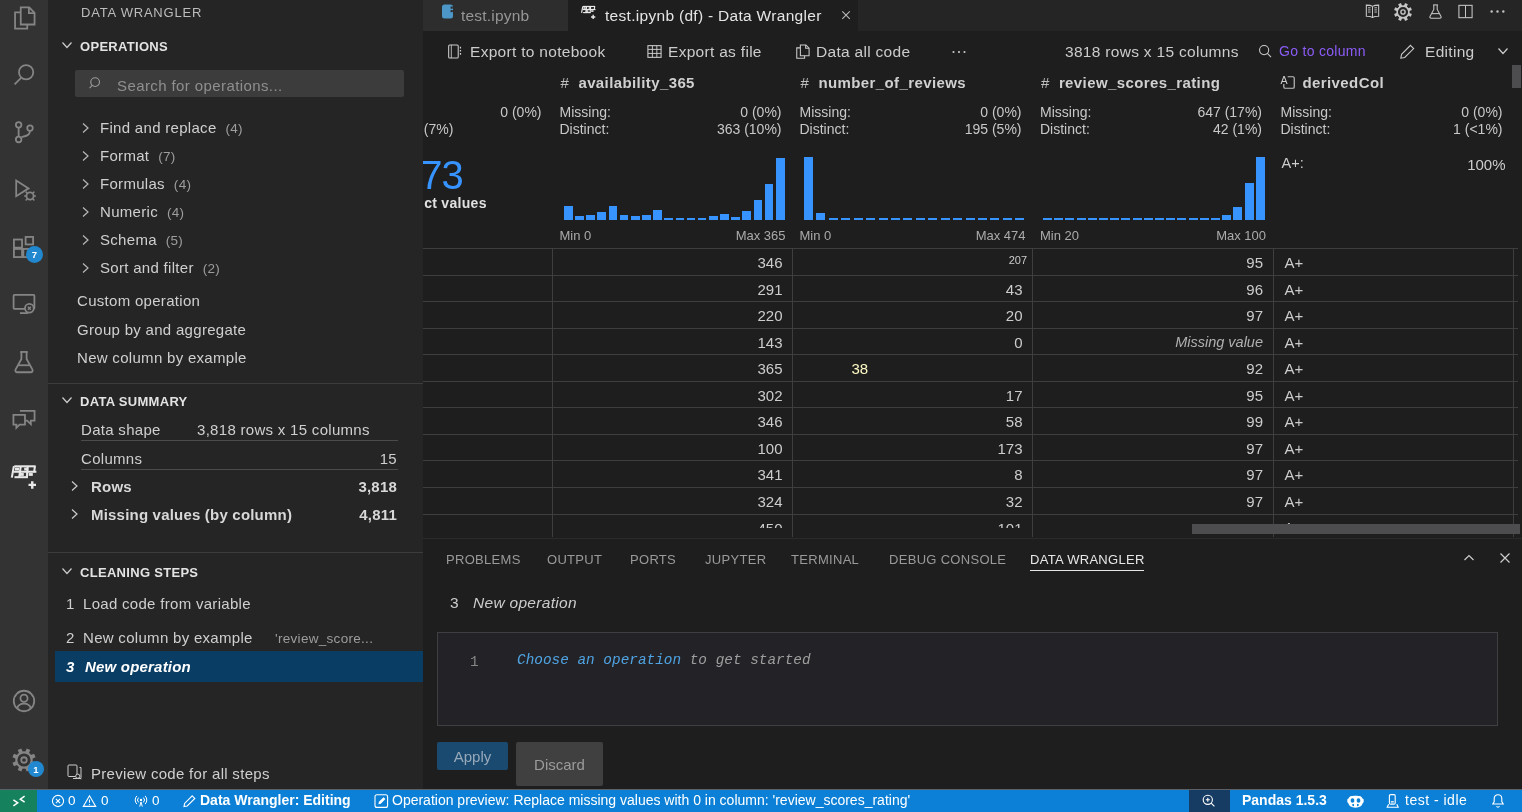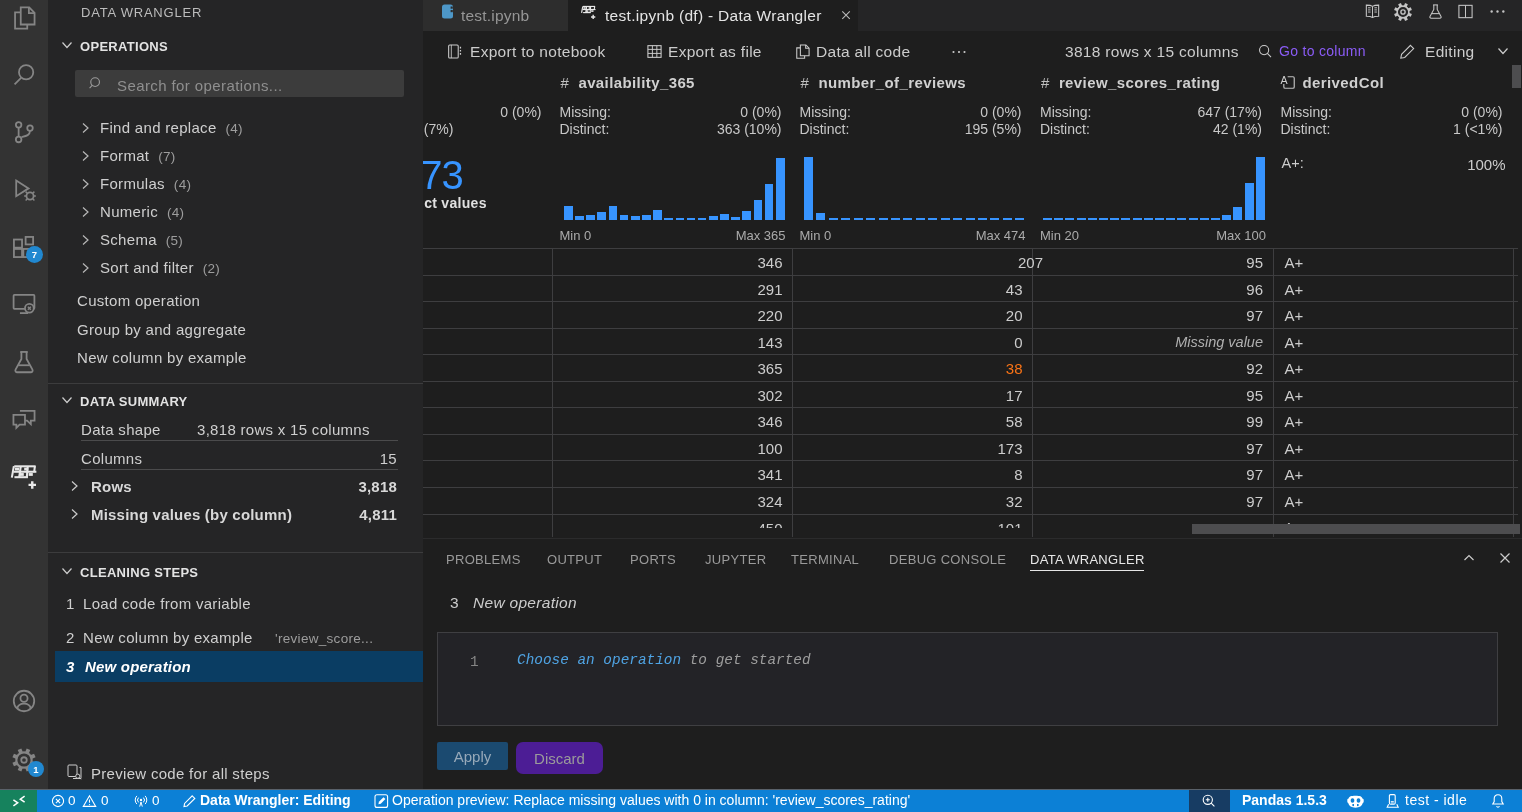--- a/index.html
+++ b/index.html
@@ -346,37 +346,37 @@
     <div class="abs" style="left:0;top:433.9px;width:1095px;height:1px;background:#3e3e40"></div>
     <div class="abs" style="left:0;top:460.4px;width:1095px;height:1px;background:#3e3e40"></div>
     <div class="abs" style="left:0;top:487.0px;width:1095px;height:1px;background:#3e3e40"></div>
     <div class="abs" style="left:0;top:513.5px;width:1095px;height:1px;background:#3e3e40"></div>
     <div class="abs" style="left:128.5px;top:248px;width:1px;height:289px;background:#3e3e40"></div>
     <div class="abs" style="left:368.5px;top:248px;width:1px;height:289px;background:#3e3e40"></div>
     <div class="abs" style="left:609.0px;top:248px;width:1px;height:289px;background:#3e3e40"></div>
     <div class="abs" style="left:849.5px;top:248px;width:1px;height:289px;background:#3e3e40"></div>
     <div class="abs" style="left:1089.5px;top:248px;width:1px;height:289px;background:#3e3e40"></div>
     <div class="abs" style="left:188.5px;top:254.0px;width:171px;text-align:right;font-size:15px;color:#cccccc">346</div>
-    <div class="abs" style="left:449px;top:254.0px;width:171px;text-align:right;font-size:15px;color:#cccccc">207</div>
+    <div class="abs" style="left:433px;top:254.0px;width:171px;text-align:right;font-size:11px;color:#cccccc">207</div>
     <div class="abs" style="left:669.0px;top:254.0px;width:171px;text-align:right;font-size:15px;color:#cccccc">95</div>
     <div class="abs" style="left:861.5px;top:254.0px;font-size:15px;color:#cccccc">A+</div>
     <div class="abs" style="left:188.5px;top:280.6px;width:171px;text-align:right;font-size:15px;color:#cccccc">291</div>
     <div class="abs" style="left:428.5px;top:280.6px;width:171px;text-align:right;font-size:15px;color:#cccccc">43</div>
     <div class="abs" style="left:669.0px;top:280.6px;width:171px;text-align:right;font-size:15px;color:#cccccc">96</div>
     <div class="abs" style="left:861.5px;top:280.6px;font-size:15px;color:#cccccc">A+</div>
     <div class="abs" style="left:188.5px;top:307.1px;width:171px;text-align:right;font-size:15px;color:#cccccc">220</div>
     <div class="abs" style="left:428.5px;top:307.1px;width:171px;text-align:right;font-size:15px;color:#cccccc">20</div>
     <div class="abs" style="left:669.0px;top:307.1px;width:171px;text-align:right;font-size:15px;color:#cccccc">97</div>
     <div class="abs" style="left:861.5px;top:307.1px;font-size:15px;color:#cccccc">A+</div>
     <div class="abs" style="left:188.5px;top:333.6px;width:171px;text-align:right;font-size:15px;color:#cccccc">143</div>
     <div class="abs" style="left:428.5px;top:333.6px;width:171px;text-align:right;font-size:15px;color:#cccccc">0</div>
     <div class="abs" style="left:669.0px;top:333.6px;width:171px;text-align:right;font-size:14.5px;font-style:italic;color:#b0b0b0">Missing value</div>
     <div class="abs" style="left:861.5px;top:333.6px;font-size:15px;color:#cccccc">A+</div>
     <div class="abs" style="left:188.5px;top:360.2px;width:171px;text-align:right;font-size:15px;color:#cccccc">365</div>
-    <div class="abs" style="left:428.5px;top:360.2px;width:171px;text-align:right;font-size:15px;color:#f97316">38</div>
+    <div class="abs" style="left:428.5px;top:360.2px;width:171px;text-align:left;font-size:15px;color:#fef9c3">38</div>
     <div class="abs" style="left:669.0px;top:360.2px;width:171px;text-align:right;font-size:15px;color:#cccccc">92</div>
     <div class="abs" style="left:861.5px;top:360.2px;font-size:15px;color:#cccccc">A+</div>
     <div class="abs" style="left:188.5px;top:386.8px;width:171px;text-align:right;font-size:15px;color:#cccccc">302</div>
     <div class="abs" style="left:428.5px;top:386.8px;width:171px;text-align:right;font-size:15px;color:#cccccc">17</div>
     <div class="abs" style="left:669.0px;top:386.8px;width:171px;text-align:right;font-size:15px;color:#cccccc">95</div>
     <div class="abs" style="left:861.5px;top:386.8px;font-size:15px;color:#cccccc">A+</div>
     <div class="abs" style="left:188.5px;top:413.3px;width:171px;text-align:right;font-size:15px;color:#cccccc">346</div>
     <div class="abs" style="left:428.5px;top:413.3px;width:171px;text-align:right;font-size:15px;color:#cccccc">58</div>
     <div class="abs" style="left:669.0px;top:413.3px;width:171px;text-align:right;font-size:15px;color:#cccccc">99</div>
     <div class="abs" style="left:861.5px;top:413.3px;font-size:15px;color:#cccccc">A+</div>
@@ -413,21 +413,21 @@
     </svg>
     <svg class="abs" style="left:1074px;top:11px" width="16" height="16" viewBox="0 0 16 16" fill="none">
       <path d="M3.5 3.5l9 9M12.5 3.5l-9 9" stroke="#cccccc" stroke-width="1.2"></path>
     </svg>
     <div class="abs" style="left:27px;top:55px;font-size:15.5px;color:#cccccc">3</div>
     <div class="abs" style="left:50px;top:55px;font-size:15.5px;letter-spacing:0.3px;font-style:italic;color:#cccccc">New operation</div>
     <div class="abs" style="left:14px;top:93px;width:1061px;height:94px;background:#232327;border:1px solid #3f3f42"></div>
     <div class="abs" style="left:47px;top:115px;font-size:13.5px;color:#858585" class2="mono"><span class="mono" style="font-size:14.4px">1</span></div>
     <div class="abs mono" style="left:94px;top:113px;font-size:14.4px;font-style:italic;color:#4fa3e3">Choose an operation<span style="color:#9d9d9d"> to get started</span></div>
     <div class="abs" style="left:14px;top:203px;width:71px;height:28px;background:#1b4a70;border-radius:2px;display:flex;align-items:center;justify-content:center;font-size:15px;color:#97a9b9">Apply</div>
-    <div class="abs" style="left:93px;top:203px;width:87px;height:32px;background:#4c1d95;border-radius:7px;display:flex;align-items:center;justify-content:center;font-size:15px;color:#9b9b9b">Discard</div>
+    <div class="abs" style="left:93px;top:203px;width:87px;height:44px;background:#404040;border-radius:2px;display:flex;align-items:center;justify-content:center;font-size:15px;color:#9b9b9b">Discard</div>
 </div>
 <div class="abs" style="left:0;top:789px;width:1522px;height:1px;background:#5a6169;z-index:5"></div>
 <div class="abs" style="left:0;top:789px;width:1522px;height:23px;background:#0c80d6"></div>
 <div class="abs" style="left:0;top:789px;width:37px;height:23px;background:#16825d"></div>
 <svg class="abs" style="left:10px;top:792px" width="18" height="18" viewBox="0 0 18 18" fill="none">
     <path d="M3.4 7.8l4.3 3-4.3 3M14.6 4.2l-4.3 3 4.3 3" stroke="#ffffff" stroke-width="1.5" fill="none"></path>
   </svg>
 <svg class="abs" style="left:51px;top:794px" width="14" height="14" viewBox="0 0 14 14" fill="none">
     <circle cx="7" cy="7" r="5.6" stroke="#fff" stroke-width="1.1"></circle>
     <path d="M4.9 4.9l4.2 4.2M9.1 4.9l-4.2 4.2" stroke="#fff" stroke-width="1.1"></path>

